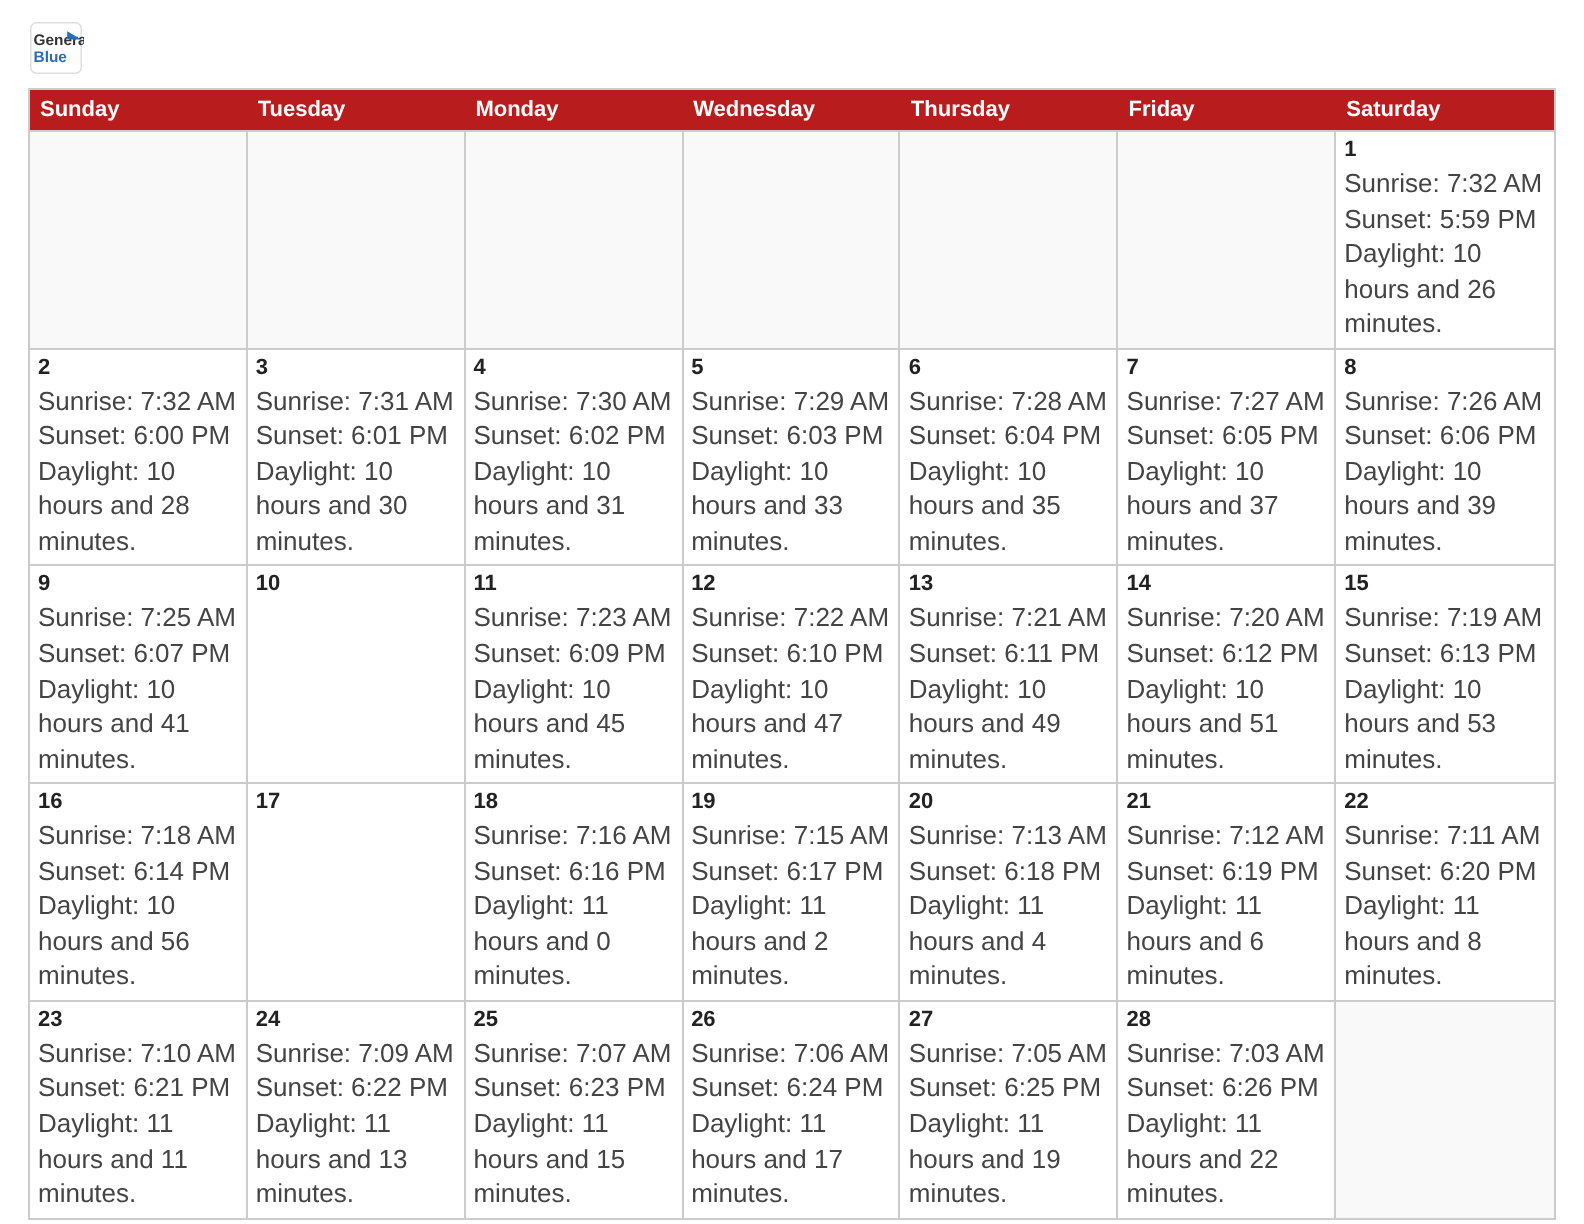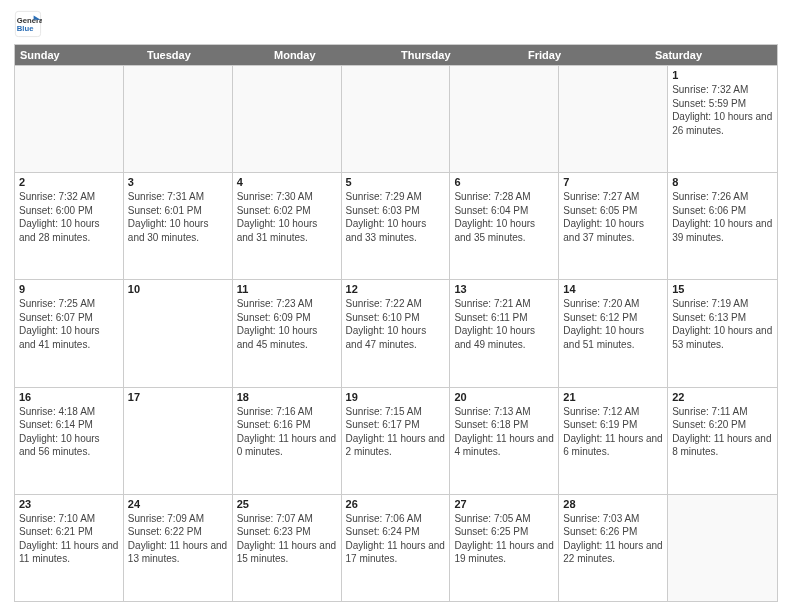--- a/index.html
+++ b/index.html
@@ -55,22 +55,22 @@
       color: #555;
     }
     .calendar {
       flex: 1;
       display: flex;
       flex-direction: column;
       border: 1px solid #ccc;
     }
     .cal-header {
       display: grid;
-      grid-template-columns: repeat(6, 1fr);
-      background: #737373;
+      grid-template-columns: repeat(7, 1fr);
+      background: #b91c1c;
     }
     .cal-header-cell {
       color: #fff;
       font-size: 11px;
       font-weight: bold;
       padding: 4px 5px;
       text-align: left;
     }
     .cal-body {
       flex: 1;
@@ -97,21 +97,21 @@
     .cal-cell.empty {
       background: #f9f9f9;
     }
     .day-num {
       font-size: 11px;
       font-weight: bold;
       margin-bottom: 2px;
       color: #222;
     }
     .day-info {
-      font-size: 10px;
+      font-size: 13px;
       color: #444;
       line-height: 1.35;
     }
   </style>
 </head>
 <body>
 
 <div class="page">
   <div class="header">
     <div class="logo">
@@ -130,20 +130,21 @@
       <div class="month-title"></div>
       <div class="location"></div>
     </div>
   </div>
 
   <div class="calendar">
     <div class="cal-header" id="cal-header-row">
         <div class="cal-header-cell">Sunday</div>
         <div class="cal-header-cell">Tuesday</div>
         <div class="cal-header-cell">Monday</div>
+        <div class="cal-header-cell">Wednesday</div>
         <div class="cal-header-cell">Thursday</div>
         <div class="cal-header-cell">Friday</div>
         <div class="cal-header-cell">Saturday</div>
       </div>
     <div class="cal-body" id="cal-body">
         <div class="cal-row">
           <div class="cal-cell empty"></div>
           <div class="cal-cell empty"></div>
           <div class="cal-cell empty"></div>
           <div class="cal-cell empty"></div>
@@ -237,21 +238,21 @@
           <div class="cal-cell">
             <div class="day-num">15</div>
             <div class="day-info">Sunrise: 7:19 AM
 Sunset: 6:13 PM
 Daylight: 10 hours and 53 minutes.</div>
           </div>
         </div>
         <div class="cal-row">
           <div class="cal-cell">
             <div class="day-num">16</div>
-            <div class="day-info">Sunrise: 4:18 AM
+            <div class="day-info">Sunrise: 7:18 AM
 Sunset: 6:14 PM
 Daylight: 10 hours and 56 minutes.</div>
           </div>
           <div class="cal-cell">
             <div class="day-num">17</div>
           </div>
           <div class="cal-cell">
             <div class="day-num">18</div>
             <div class="day-info">Sunrise: 7:16 AM
 Sunset: 6:16 PM

